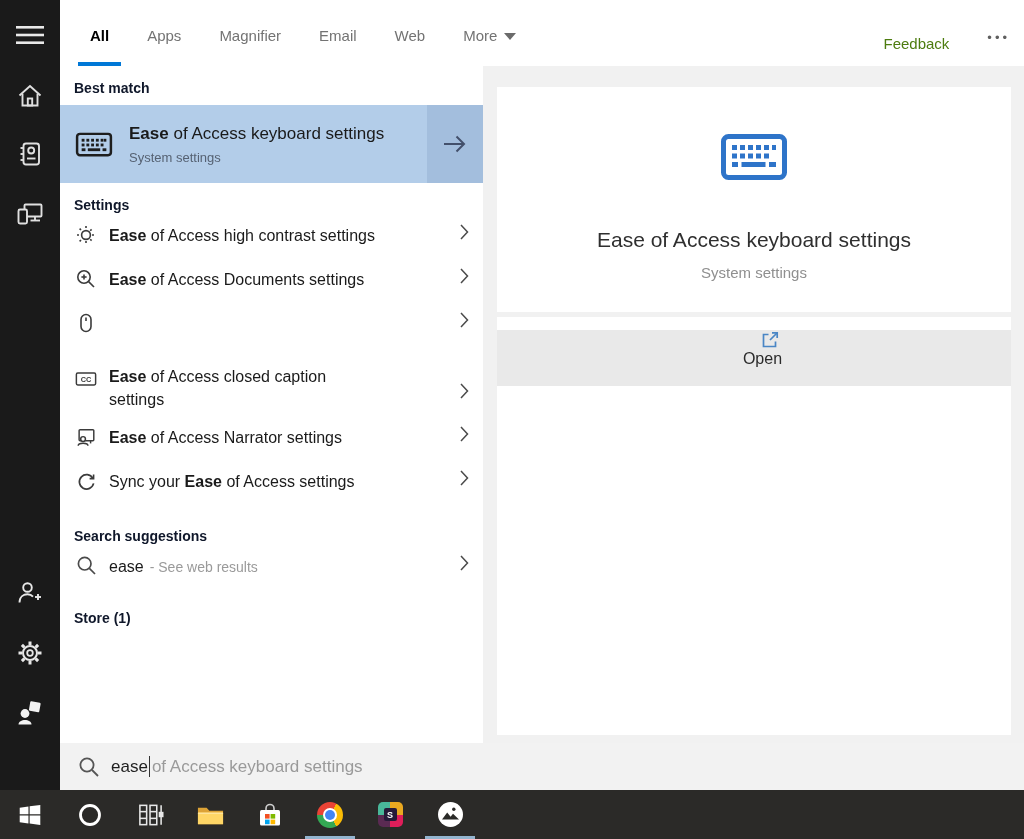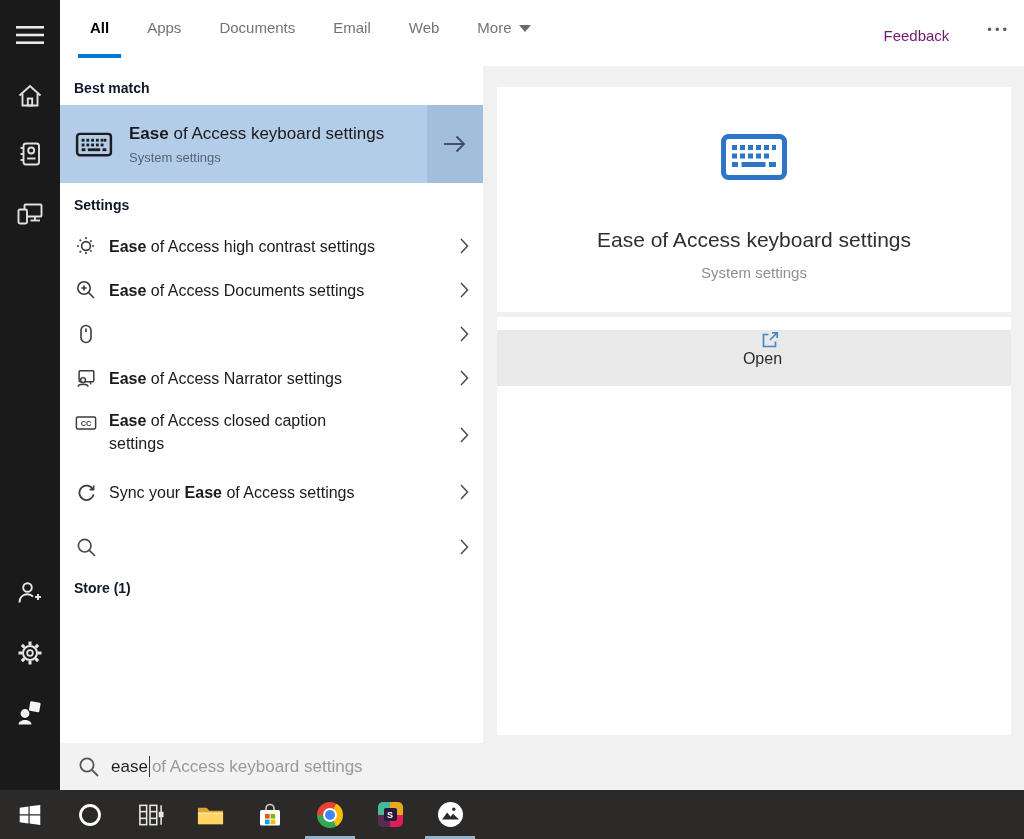--- a/index.html
+++ b/index.html
@@ -5,42 +5,42 @@
   * { margin:0; padding:0; box-sizing:border-box; }
   html,body { width:1024px; height:839px; overflow:hidden; background:#fff;
     font-family:"Liberation Sans", sans-serif; position:relative; }
 
   
   .rail { position:absolute; left:0; top:0; width:60px; height:790px; background:#1a1a1a; z-index:5; }
   .rail .ric { position:absolute; left:15px; width:30px; height:30px; display:flex; align-items:center; justify-content:center; cursor:pointer; }
   .rail svg { display:block; }
 
   
-  .tabbar { position:absolute; left:60px; top:0; width:964px; height:66px; background:#fff; display:flex; align-items:flex-start; z-index:4; }
+  .tabbar { position:absolute; left:60px; top:0; width:964px; height:66px; background:#fff; display:flex; align-items:flex-end; z-index:4; }
   .tabs { display:flex; gap:14px; margin-left:18px; height:58px; }
   .tab { display:flex; align-items:center; gap:7px; padding:0 12px; font-size:15px; color:#737373;
     border-bottom:4px solid transparent; cursor:pointer; }
   .tab.active { color:#000; font-weight:700; border-bottom-color:#0078d7; }
   .tab .dd { width:0; height:0; border-left:6px solid transparent; border-right:6px solid transparent; border-top:7px solid #6b6b6b; margin-top:2px; }
   .tabbar-right { margin-left:auto; display:flex; align-items:center; gap:38px; height:58px; margin-right:14px; }
-  .feedback { font-size:15px; color:#701a75; cursor:pointer;margin-top:12px; }
+  .feedback { font-size:15px; color:#4d7c0f; cursor:pointer;margin-top:12px; }
   .overflow { font-size:13px; color:#5f5f5f; letter-spacing:3px; cursor:pointer; }
 
   
   .results { position:absolute; left:60px; top:66px; width:423px; height:677px; background:#fff; z-index:3; }
   .sec-h { margin:14px 0 0 14px; font-size:14px; font-weight:700; color:#0f172a; line-height:16px; }
   .bm-item { margin-top:9px; height:78px; background:#b3cde9; display:flex; align-items:center; cursor:pointer; }
   .bm-ic { margin-left:15px; width:38px; flex:0 0 38px; display:flex; }
   .bm-txt { margin-left:16px; }
   .bm-title { font-size:17px; color:#1a1a1a; line-height:22px; }
   .bm-sub { font-size:13px; color:#566273; margin-top:5px; }
   .bm-arrow { margin-left:auto; width:56px; height:78px; background:#a3bedd; display:flex; align-items:center; justify-content:center; cursor:pointer; }
 
   .rowlist { margin-top:11px; }
-  .row { height:44px; display:flex; align-items:center; padding:0 14px 0 15px; cursor:pointer; }
+  .row { height:44px; display:flex; align-items:flex-start; padding:0 14px 0 15px; cursor:pointer; }
   .row .ric { width:22px; flex:0 0 22px; display:flex; justify-content:center; }
   .row .rtxt { margin-left:12px; font-size:16px; color:#1a1a1a; line-height:23px; }
   .row .chev { margin-left:auto; display:flex; }
   .row.two { height:70px; align-items:flex-start; }
   .row.two .ric { margin-top:13px; }
   .row.two .rtxt { max-width:252px; margin-top:9px; }
   .row.two .chev { align-self:center; }
   .b { font-weight:700; }
   .sugg-q { font-size:16px; color:#1a1a1a; }
   .sugg-hint { font-size:14px; color:#9a9a9a; margin-left:6px; }
@@ -151,21 +151,21 @@
 
 <div class="tabbar">
   <div class="tabs">
     <div class="tab active">
         <span>All</span>
       </div>
     <div class="tab">
         <span>Apps</span>
       </div>
     <div class="tab">
-        <span>Documents</span>
+        <span>Magnifier</span>
       </div>
     <div class="tab">
         <span>Email</span>
       </div>
     <div class="tab">
         <span>Web</span>
       </div>
     <div class="tab">
         <span>More</span>
         <span class="dd"></span>
@@ -266,77 +266,79 @@
             <line x1="11" y1="5.5" x2="11" y2="9"></line>
         </svg>
       </span>
       <span class="chev">
           <svg width="9" height="16" viewBox="0 0 9 16" fill="none" stroke="#4a4a4a" stroke-width="1.5">
             <polyline points="1,1 7.5,8 1,15"></polyline>
           </svg>
         </span>
     </div>
 
+    <div class="row two">
+      <span class="ric">
+        <svg width="24" height="20" viewBox="0 0 24 20">
+          <rect x="1.5" y="3.5" width="21" height="13" rx="1.5" fill="none" stroke="#3b3b3b" stroke-width="1.6"></rect>
+          <text x="12" y="13.6" text-anchor="middle" font-size="8" font-weight="bold" fill="#3b3b3b" font-family="Liberation Sans, sans-serif">CC</text>
+        </svg>
+      </span>
+      <span class="rtxt"><span class="b">Ease</span><span> of Access closed caption settings</span></span>
+      <span class="chev">
+          <svg width="9" height="16" viewBox="0 0 9 16" fill="none" stroke="#4a4a4a" stroke-width="1.5">
+            <polyline points="1,1 7.5,8 1,15"></polyline>
+          </svg>
+        </span>
+    </div>
+
     <div class="row">
       <span class="ric">
         <svg width="24" height="22" viewBox="0 0 24 22" fill="none" stroke="#3b3b3b" stroke-width="1.6">
           <rect x="4.5" y="3" width="16" height="12" rx="1"></rect>
           <circle cx="8.8" cy="13.2" r="2.6" fill="#fff"></circle>
           <path d="M3.5,20.5 C3.5,16.8 14.1,16.8 14.1,20.5" fill="#fff"></path>
           <line x1="17" y1="15" x2="17" y2="18"></line>
         </svg>
       </span>
       <span class="rtxt"><span class="b">Ease</span><span> of Access Narrator settings</span></span>
       <span class="chev">
           <svg width="9" height="16" viewBox="0 0 9 16" fill="none" stroke="#4a4a4a" stroke-width="1.5">
             <polyline points="1,1 7.5,8 1,15"></polyline>
           </svg>
         </span>
     </div>
 
-    <div class="row two">
-      <span class="ric">
-        <svg width="24" height="20" viewBox="0 0 24 20">
-          <rect x="1.5" y="3.5" width="21" height="13" rx="1.5" fill="none" stroke="#3b3b3b" stroke-width="1.6"></rect>
-          <text x="12" y="13.6" text-anchor="middle" font-size="8" font-weight="bold" fill="#3b3b3b" font-family="Liberation Sans, sans-serif">CC</text>
-        </svg>
-      </span>
-      <span class="rtxt"><span class="b">Ease</span><span> of Access closed caption settings</span></span>
-      <span class="chev">
-          <svg width="9" height="16" viewBox="0 0 9 16" fill="none" stroke="#4a4a4a" stroke-width="1.5">
-            <polyline points="1,1 7.5,8 1,15"></polyline>
-          </svg>
-        </span>
-    </div>
-
     <div class="row">
       <span class="ric">
         <svg width="22" height="22" viewBox="0 0 22 22" fill="none" stroke="#3b3b3b" stroke-width="1.7">
           <path d="M17.8,8.2 A7.2,7.2 0 1 0 18.6,13.4"></path>
           <polyline points="18.6,4.6 18.6,8.6 14.6,8.6" stroke-width="1.6"></polyline>
         </svg>
       </span>
       <span class="rtxt"><span>Sync your </span><span class="b">Ease</span><span> of Access settings</span></span>
       <span class="chev">
           <svg width="9" height="16" viewBox="0 0 9 16" fill="none" stroke="#4a4a4a" stroke-width="1.5">
             <polyline points="1,1 7.5,8 1,15"></polyline>
           </svg>
         </span>
     </div>
   </div>
 
+  <div class="sec-h">Search suggestions</div>
 
   <div class="rowlist">
     <div class="row">
       <span class="ric">
         <svg width="21" height="21" viewBox="0 0 21 21" fill="none" stroke="#4a4a4a" stroke-width="1.7">
           <circle cx="8.7" cy="8.7" r="6.3"></circle>
             <line x1="13.4" y1="13.4" x2="19" y2="19"></line>
         </svg>
       </span>
+      <span class="rtxt"><span class="sugg-q">ease</span><span class="sugg-hint">- See web results</span></span>
       <span class="chev">
           <svg width="9" height="16" viewBox="0 0 9 16" fill="none" stroke="#4a4a4a" stroke-width="1.5">
             <polyline points="1,1 7.5,8 1,15"></polyline>
           </svg>
         </span>
     </div>
   </div>
 
   <div class="sec-h" style="margin-top:11px">Store (1)</div>
 </div>

